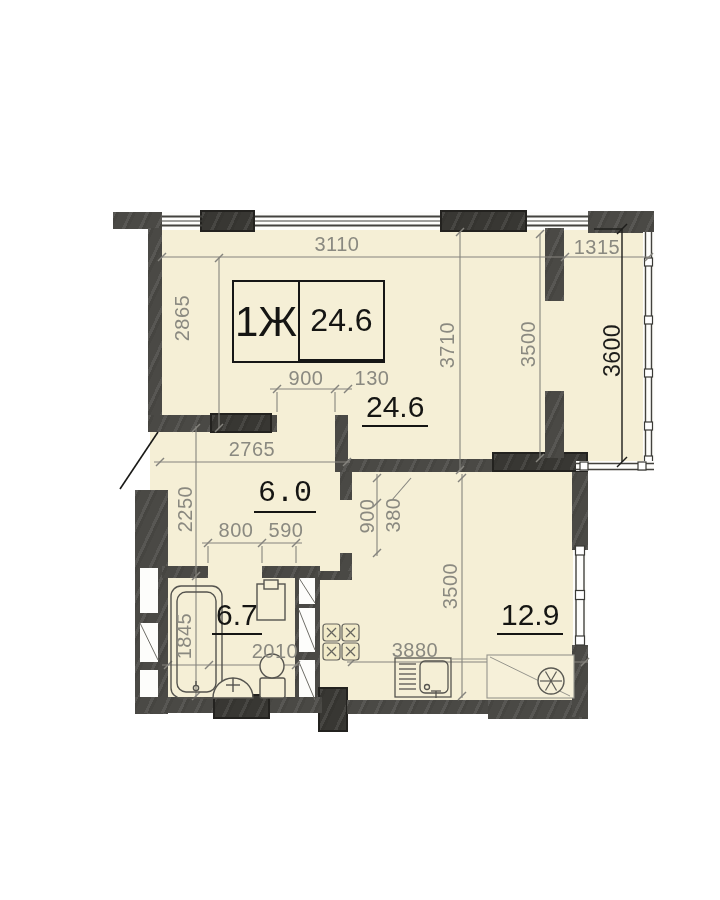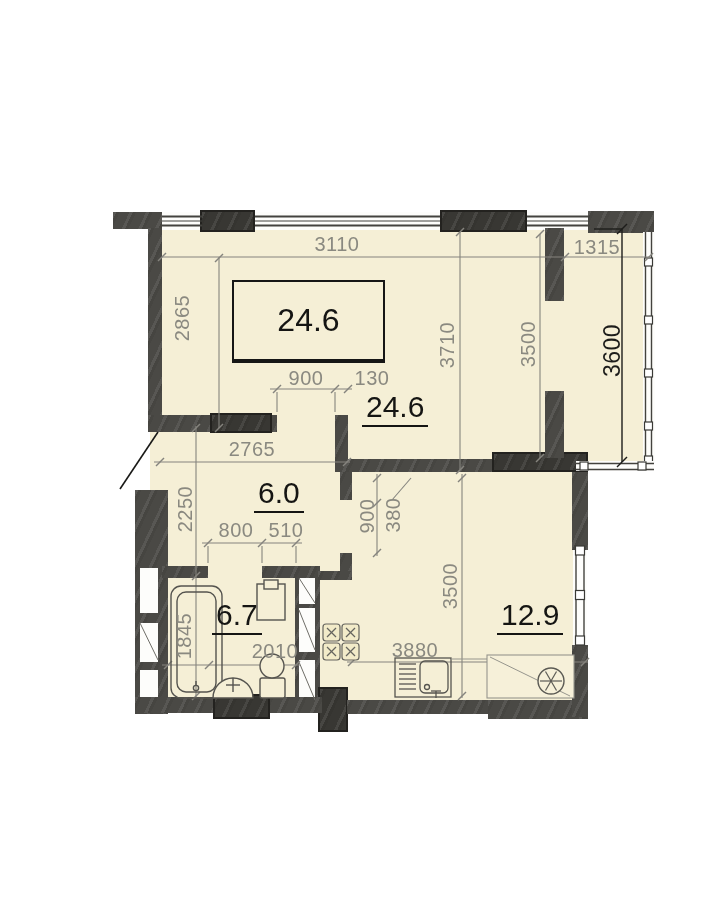--- a/index.html
+++ b/index.html
@@ -233,42 +233,43 @@
       <circle cx="551" cy="681" r="13" fill="#f6f0d9" stroke="#5b5a54" stroke-width="1.4"></circle>
       <g stroke="#5b5a54" stroke-width="1.2">
         <line x1="540" y1="681" x2="562" y2="681"></line>
         <line x1="545.5" y1="671.5" x2="556.5" y2="690.5"></line>
         <line x1="545.5" y1="690.5" x2="556.5" y2="671.5"></line>
       </g>
     </g>
   </svg>
 
   <div class="unit-box">
+    <div class="cell-type">1Ж</div>
     <div class="cell-areas">
       <div>24.6</div>
     </div>
   </div>
 
   <div class="txt room-label" style="left:362px;top:392px;">24.6</div>
-  <div class="txt room-label" style="left:254px;top:478px;">6.0</div>
+  <div class="txt room-label" style="left:254px;top:478px;font-family:Liberation Mono, monospace;">6.0</div>
   <div class="txt room-label" style="left:212px;top:600px;">6.7</div>
   <div class="txt room-label" style="left:497px;top:600px;">12.9</div>
 
   <div class="txt dim" style="left:287px;top:234px;width:100px;">3110</div>
   <div class="txt dim" style="left:557px;top:237px;width:80px;">1315</div>
   <div class="txt dim rot" style="left:132px;top:308px;width:100px;">2865</div>
   <div class="txt dim rot" style="left:397px;top:335px;width:100px;">3710</div>
   <div class="txt dim rot" style="left:478px;top:334px;width:100px;">3500</div>
   <div class="txt dim rot dark" style="left:552px;top:339px;width:120px;">3600</div>
   <div class="txt dim" style="left:276px;top:368px;width:60px;">900</div>
   <div class="txt dim" style="left:342px;top:368px;width:60px;">130</div>
   <div class="txt dim" style="left:202px;top:439px;width:100px;">2765</div>
   <div class="txt dim rot" style="left:135px;top:499px;width:100px;">2250</div>
   <div class="txt dim" style="left:206px;top:520px;width:60px;">800</div>
-  <div class="txt dim" style="left:256px;top:520px;width:60px;">510</div>
+  <div class="txt dim" style="left:256px;top:520px;width:60px;">590</div>
   <div class="txt dim rot" style="left:317px;top:506px;width:100px;">900</div>
   <div class="txt dim rot" style="left:343px;top:505px;width:100px;">380</div>
   <div class="txt dim rot" style="left:400px;top:576px;width:100px;">3500</div>
   <div class="txt dim rot" style="left:134px;top:626px;width:100px;">1845</div>
   <div class="txt dim" style="left:186px;top:641px;width:100px;margin-left:39px;">2010</div>
   <div class="txt dim" style="left:365px;top:640px;width:100px;">3880</div>
 
 </div>
 
 </body></html>

